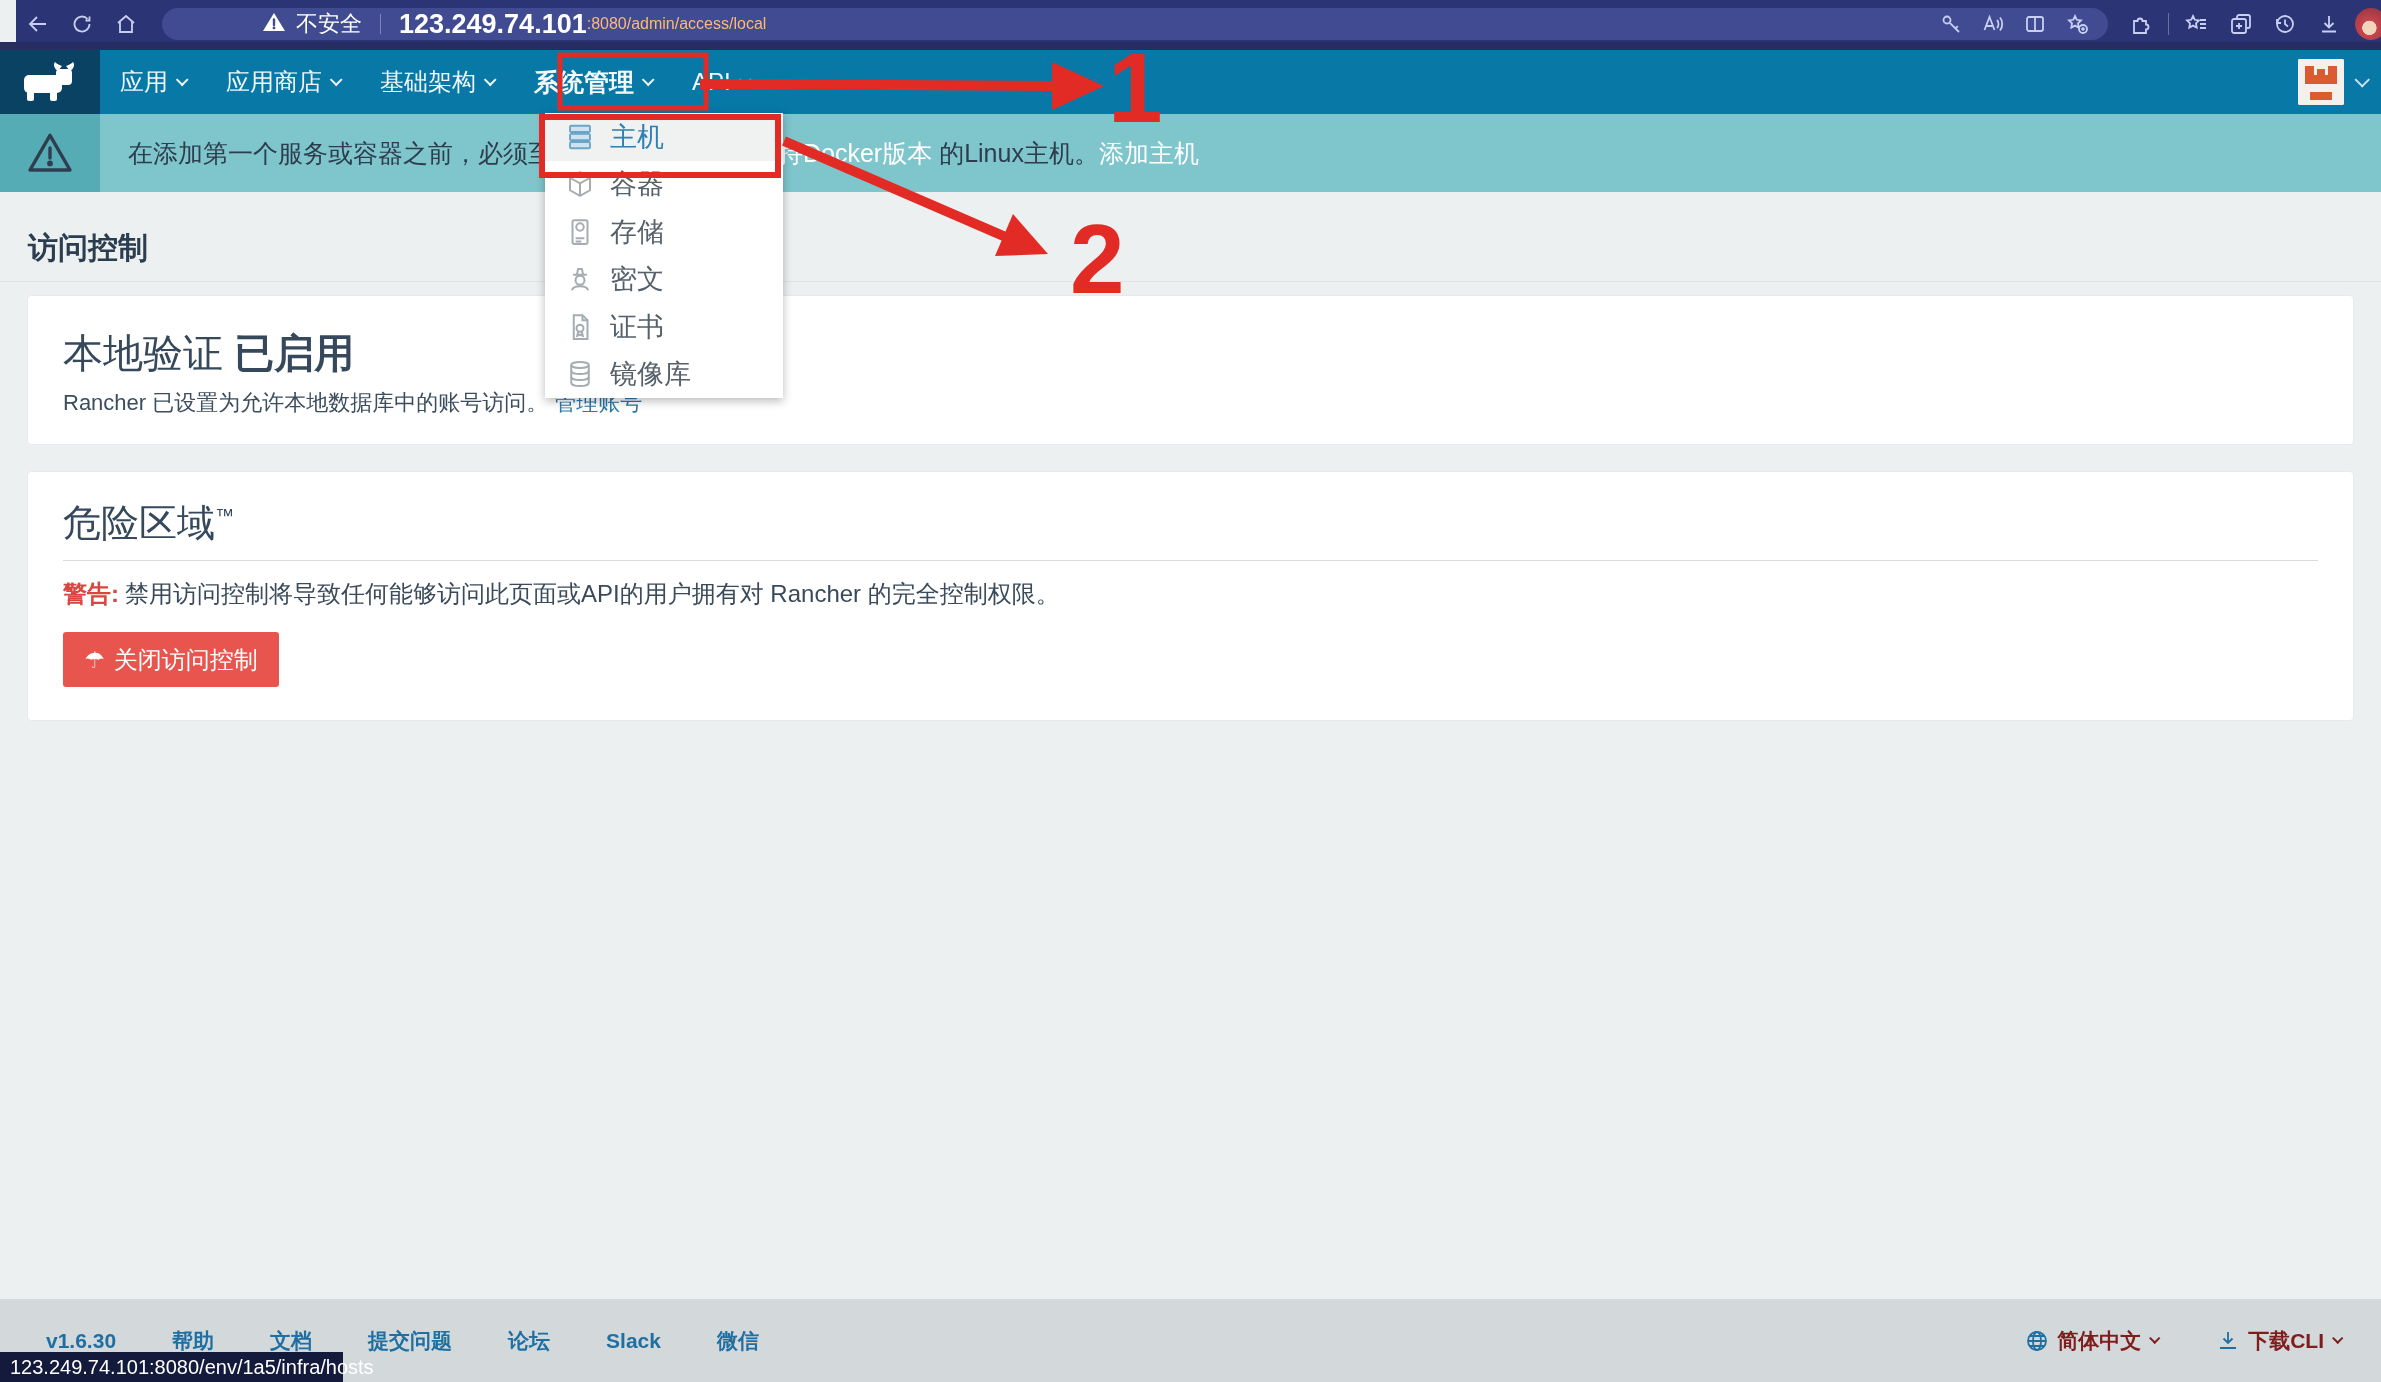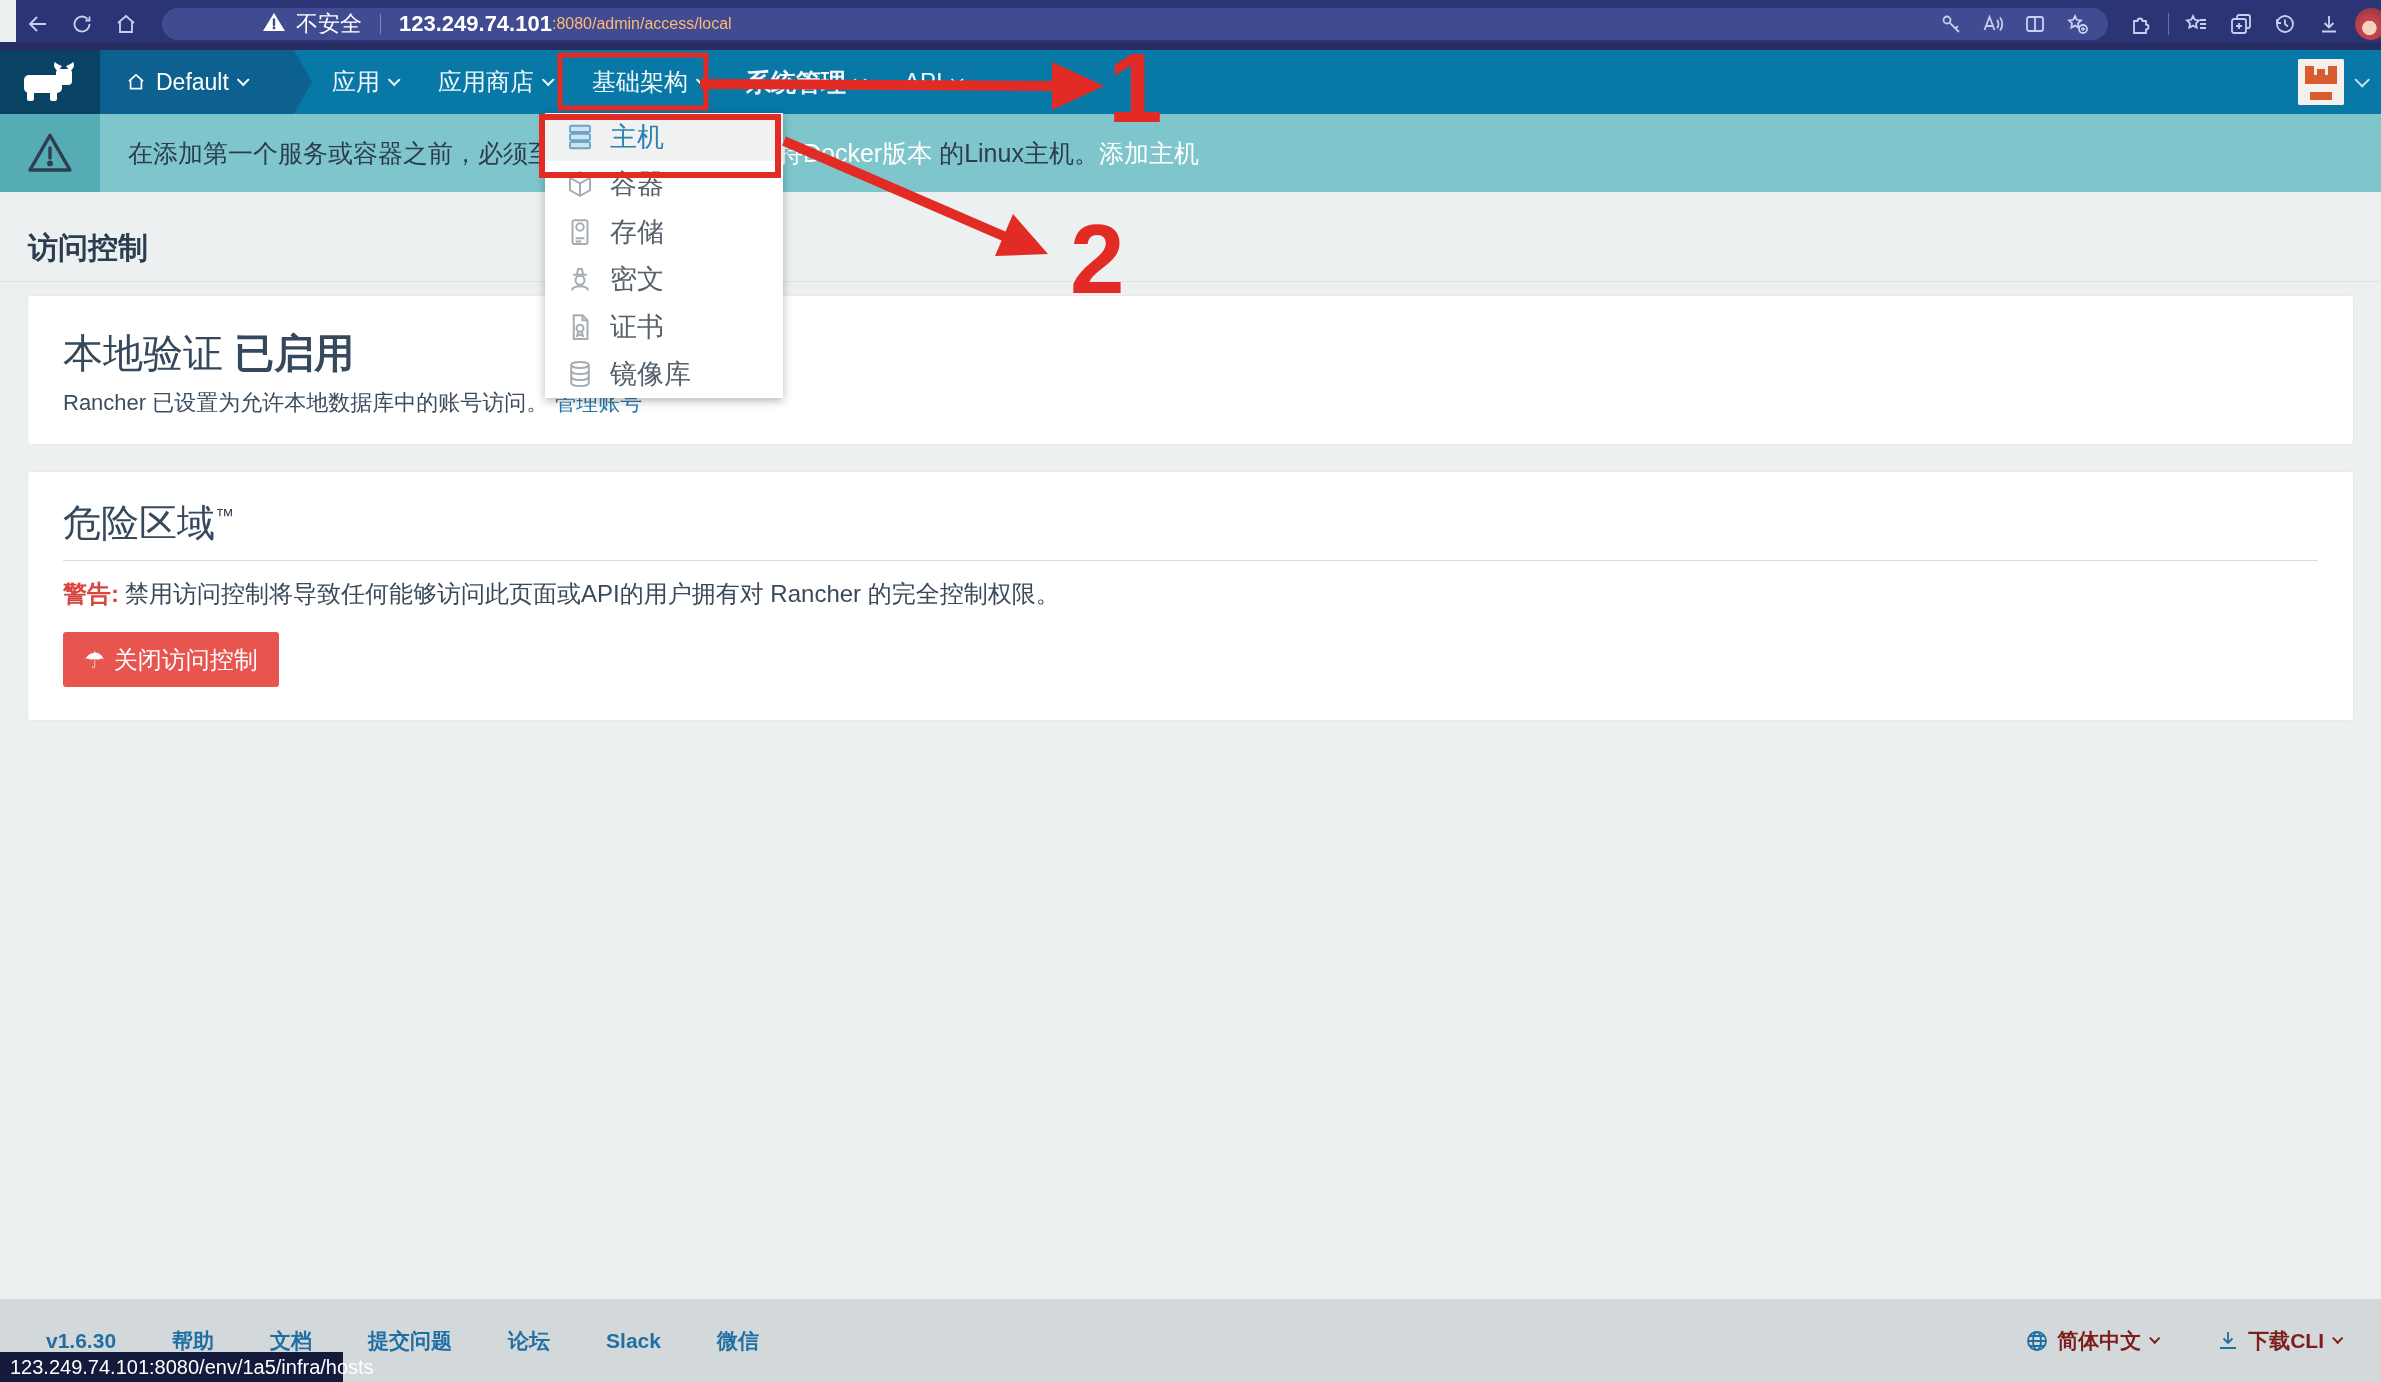--- a/index.html
+++ b/index.html
@@ -13,21 +13,21 @@
   .chrome-strip { position:absolute; left:0; top:42px; width:2381px; height:8px;
     background:#272d63; }
   .chrome-btn { width:44px; height:34px; display:flex; align-items:center; justify-content:center;
     color:#c9cff2; font-size:24px; flex:0 0 auto; }
   .chrome-btn svg { width:24px; height:24px; stroke:#c9cff2; fill:none; stroke-width:1.8; }
   .addr { height:32px; flex:1 1 auto; margin:0 10px 0 14px; background:#414b92;
     border-radius:16px; display:flex; align-items:center; color:#e8ebfb; }
   .addr .warn-tri { margin-left:100px; }
   .addr .sec-label { font-size:22px; color:#ffffff; margin-left:10px; }
   .addr .sep { width:1px; height:20px; background:#7b84c0; margin:0 18px; }
-  .addr .host { font-size:22px; color:#ffffff; font-weight:bold; }
+  .addr .host { font-size:27px; color:#ffffff; font-weight:bold; }
   .addr .path { font-size:16px; color:#fdba74; }
   .addr-icons { margin-left:auto; display:flex; align-items:center; padding-right:10px; }
   .addr-icons .chrome-btn { width:42px; }
   .vdiv { width:1px; height:22px; background:rgba(255,255,255,.3); margin:0 6px; }
   .b-avatar { width:32px; height:32px; border-radius:50%; margin:0 10px 0 4px;
     background:radial-gradient(circle at 45% 62%, #f3d4bd 26%, #c8454e 28%, #a23a45 70%); flex:0 0 auto; }
 
   
   .navbar { position:absolute; left:0; top:50px; width:2381px; height:64px;
     background:#0878a7; display:flex; align-items:stretch; color:#fff; }
@@ -200,27 +200,20 @@
       <g fill="#ffffff">
         <rect x="6" y="16" width="38" height="18" rx="5"></rect>
         <rect x="9" y="30" width="7" height="12" rx="2"></rect>
         <rect x="32" y="30" width="7" height="12" rx="2"></rect>
         <rect x="38" y="10" width="16" height="16" rx="4"></rect>
         <path d="M40 12 C36 10 35 5 37 3 C40 6 42 6 44 7z"></path>
         <path d="M52 12 C56 10 57 5 55 3 C52 6 50 6 48 7z"></path>
       </g>
     </svg>
   </div>
-  <div class="env-box">
-    <svg width="20" height="20" viewBox="0 0 24 24" fill="none" stroke="#fff" stroke-width="2">
-        <path d="M3.5 11 12 3.5 20.5 11M5.5 9.5V20h13V9.5"></path>
-      </svg>
-    <span class="lbl">Default</span>
-    <i class="chev"></i>
-  </div>
   <div class="nav-item">
     <span>应用</span>
       <i class="chev"></i>
   </div>
   <div class="nav-item">
     <span>应用商店</span>
       <i class="chev"></i>
   </div>
   <div class="nav-item">
     <span>基础架构</span>

